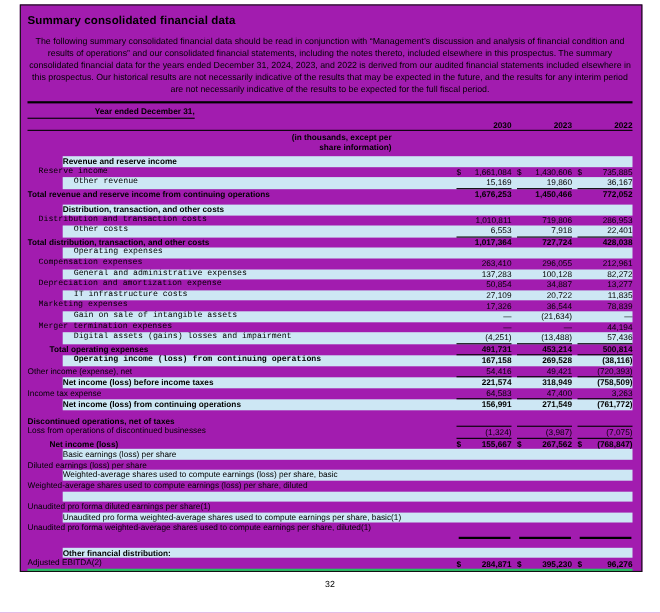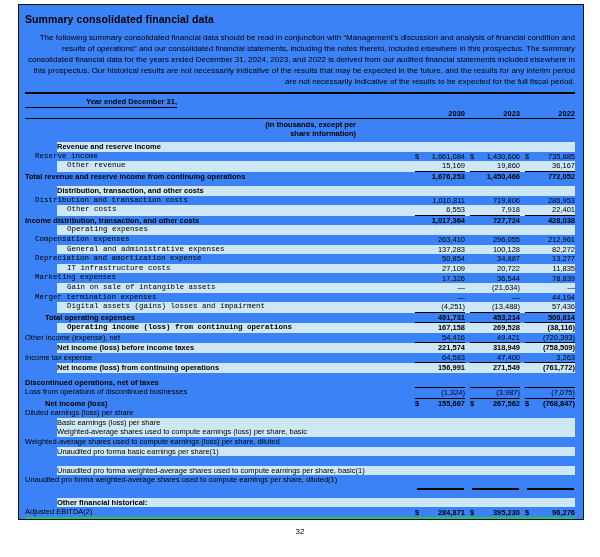--- a/index.html
+++ b/index.html
@@ -3,24 +3,24 @@
 <meta charset="utf-8">
 <style>
   html,body{margin:0;padding:0;}
   body{
     width:600px;height:557px;background:#ffffff;color:#000;
     font-family:"Liberation Sans", sans-serif;position:relative;overflow:hidden;
   }
   .sheet{
     position:absolute;left:18px;top:4px;width:566px;height:516px;
     border:1px solid #111;box-sizing:border-box;
-    padding:7px 8px 0 6px;background:#3b82f6;
+    padding:7px 8px 0 6px;background:#a21caf;
   }
   .title{font-size:10.5px;font-weight:bold;margin:1px 0 7px 0;letter-spacing:.1px;}
-  .intro{font-size:8px;line-height:11px;margin:0;text-align:right;}
+  .intro{font-size:8px;line-height:11px;margin:0;text-align:center;}
   .thick-rule{border-top:2px solid #000;margin-top:5px;height:0;}
   .head-banner{display:flex;font-size:7.5px;font-weight:bold;margin-top:3px;}
   .head-banner span{width:152px;text-align:right;border-bottom:1px solid #000;padding-bottom:1px;white-space:nowrap;}
   .trow{display:flex;min-height:9.6px;font-size:7.5px;line-height:9.4px;align-items:stretch;}
   .trow.gap{margin-top:5px;}
   .trow.band{background:var(--band,#cde7f4);margin-left:32px;}
   .bold{font-weight:bold;}
   .lbl{flex:1;white-space:nowrap;overflow:hidden;}
   .ind1{padding-left:10px;font-family:Liberation Mono, monospace;}
   .ind2{padding-left:20px;}
@@ -136,21 +136,21 @@
           <span class="val">6,553</span>
         </div>
         <div class="num ulb">
           <span class="val">7,918</span>
         </div>
         <div class="num ulb">
           <span class="val">22,401</span>
         </div>
       </div>
       <div class="trow">
-        <div class="lbl ind0 bold">Income distribution, transaction, and other costs</div>
+        <div class="lbl ind0 bold">Total distribution, transaction, and other costs</div>
         <div class="num bold">
           <span class="val">1,017,364</span>
         </div>
         <div class="num bold">
           <span class="val">727,724</span>
         </div>
         <div class="num bold">
           <span class="val">428,038</span>
         </div>
       </div>
@@ -354,51 +354,51 @@
         </div>
         <div class="num bold">
           <span class="cur">$</span>
           <span class="val">267,562</span>
         </div>
         <div class="num bold">
           <span class="cur">$</span>
           <span class="val">(768,847)</span>
         </div>
       </div>
+      <div class="trow band">
+        <div class="lbl ind0">Basic earnings (loss) per share</div>
+        <div class="num"></div>
+        <div class="num"></div>
+        <div class="num"></div>
+      </div>
       <div class="trow">
         <div class="lbl ind0">Diluted earnings (loss) per share</div>
         <div class="num"></div>
         <div class="num"></div>
         <div class="num"></div>
       </div>
       <div class="trow band">
-        <div class="lbl ind0">Basic earnings (loss) per share</div>
-        <div class="num"></div>
-        <div class="num"></div>
-        <div class="num"></div>
-      </div>
-      <div class="trow band">
         <div class="lbl ind0">Weighted-average shares used to compute earnings (loss) per share, basic</div>
         <div class="num"></div>
         <div class="num"></div>
         <div class="num"></div>
       </div>
       <div class="trow">
         <div class="lbl ind0">Weighted-average shares used to compute earnings (loss) per share, diluted</div>
         <div class="num"></div>
         <div class="num"></div>
         <div class="num"></div>
       </div>
       <div class="trow band">
-        <div class="lbl ind0">Unaudited pro forma basic earnings per share(1)</div>
-        <div class="num"></div>
-        <div class="num"></div>
-        <div class="num"></div>
-      </div>
-      <div class="trow">
+        <div class="num"></div>
+        <div class="num"></div>
+        <div class="num"></div>
+      </div>
+      <div class="trow">
+        <div class="lbl ind0">Unaudited pro forma diluted earnings per share(1)</div>
         <div class="num"></div>
         <div class="num"></div>
         <div class="num"></div>
       </div>
       <div class="trow band">
         <div class="lbl ind0">Unaudited pro forma weighted-average shares used to compute earnings per share, basic(1)</div>
         <div class="num"></div>
         <div class="num"></div>
         <div class="num"></div>
       </div>
@@ -414,21 +414,21 @@
           <div class="bar"></div>
         </div>
         <div class="num">
           <div class="bar"></div>
         </div>
         <div class="num">
           <div class="bar"></div>
         </div>
       </div>
       <div class="trow band gap">
-        <div class="lbl ind0 bold">Other financial historical:</div>
+        <div class="lbl ind0 bold">Other financial distribution:</div>
         <div class="num"></div>
         <div class="num"></div>
         <div class="num"></div>
       </div>
       <div class="trow thickb">
         <div class="lbl ind0">Adjusted EBITDA(2)</div>
         <div class="num bold">
           <span class="cur">$</span>
           <span class="val">284,871</span>
         </div>

